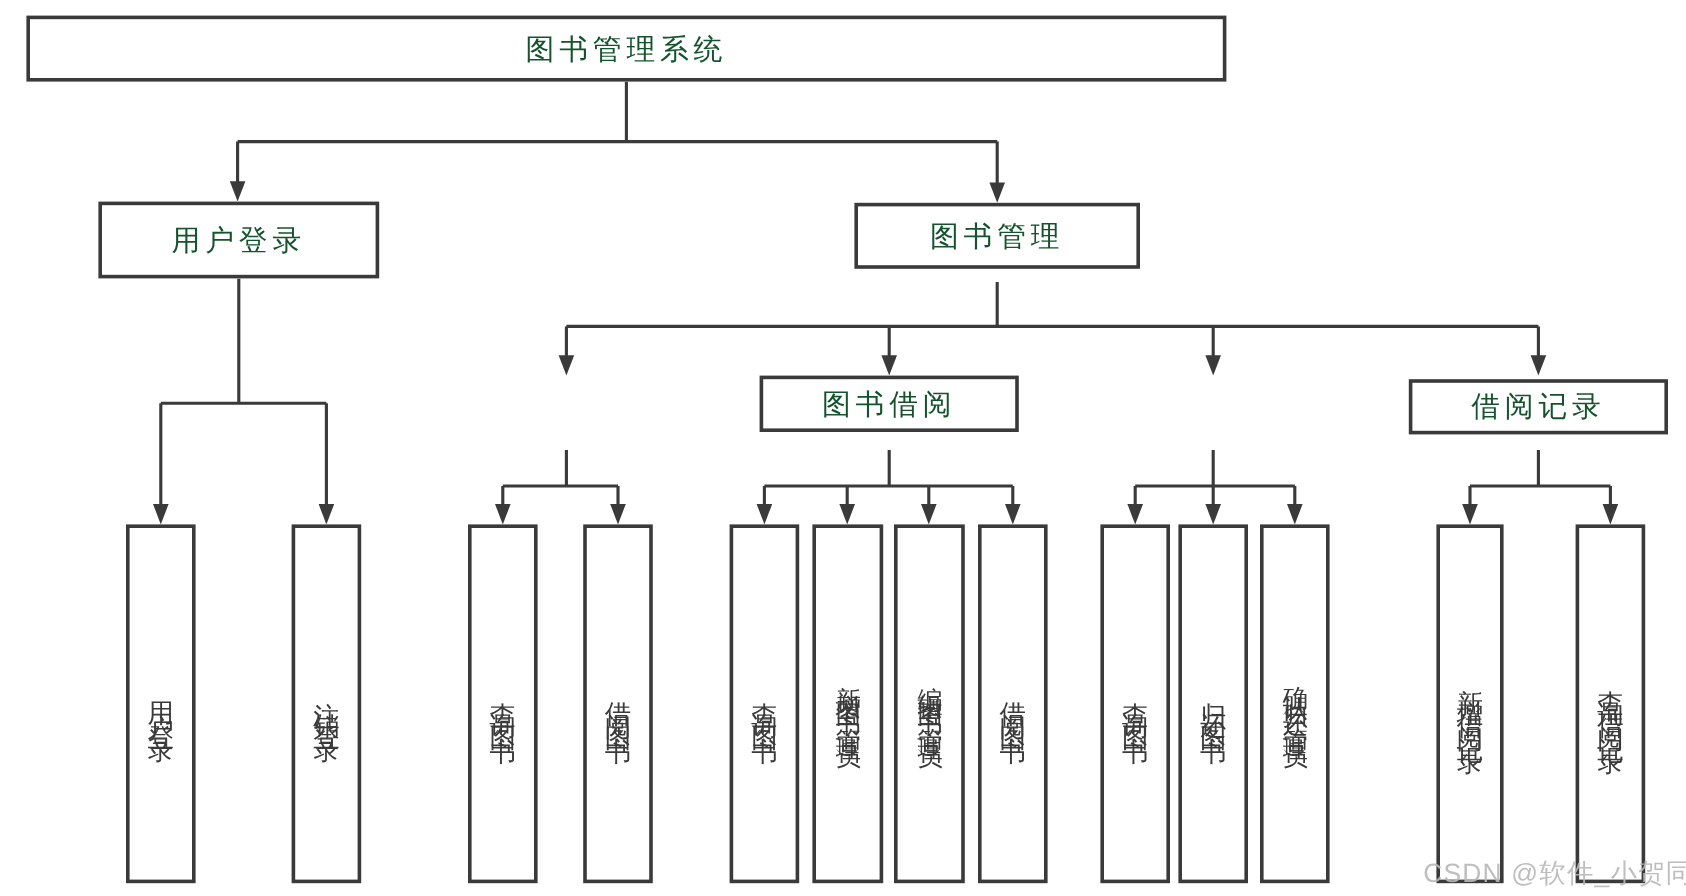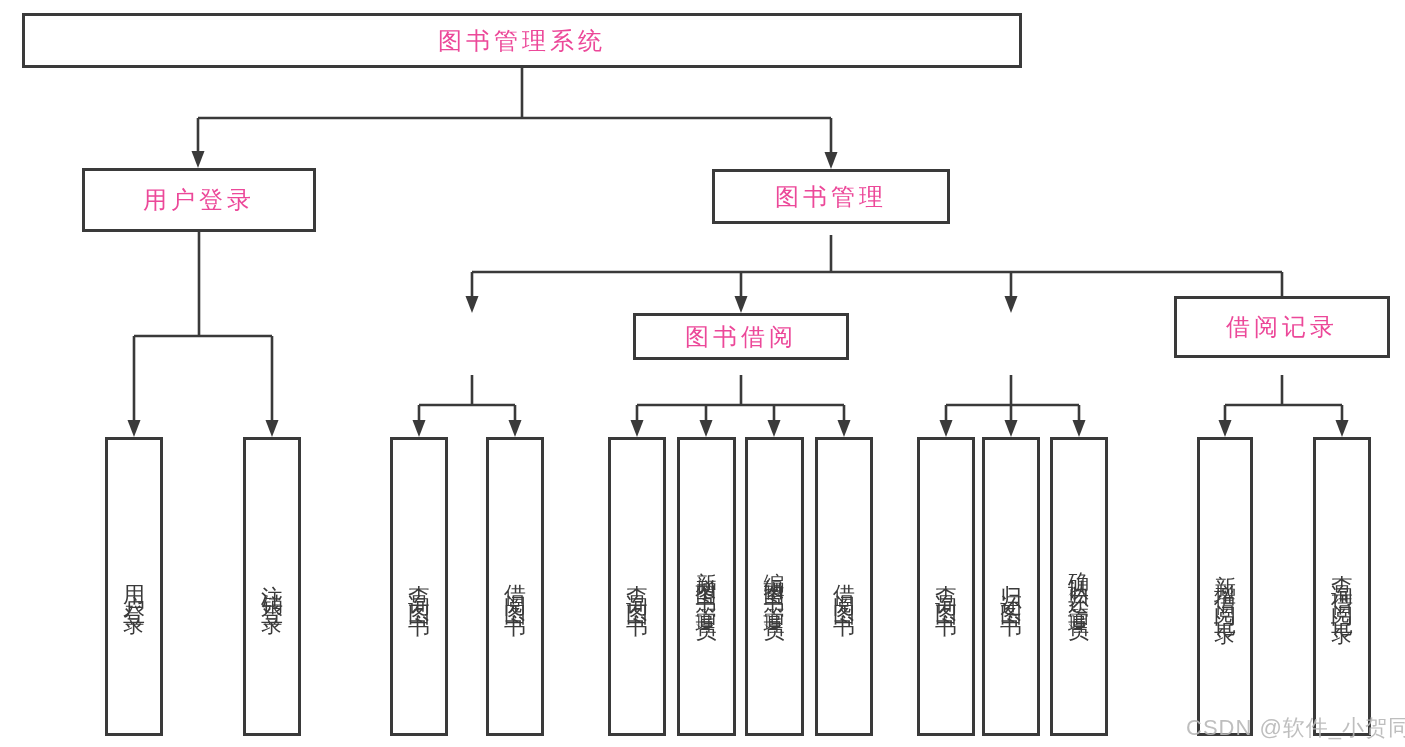--- a/index.html
+++ b/index.html
@@ -19,21 +19,21 @@
     position:absolute;
     background:#ffffff;
     border:3px solid #3a3a3a;
     display:flex;
     align-items:center;
     justify-content:center;
   }
   .hnode span {
     font-size:24px;
     letter-spacing:4px;
-    color:#ec4899;
+    color:#14532d;
     white-space:nowrap;
   }
   .leaf { }
   .vtext {
     writing-mode:vertical-lr;
     text-orientation:mixed;
     font-size:22px;
     letter-spacing:10px;
     color:#3a3a3a;
     line-height:1;
@@ -116,21 +116,21 @@
   <div class="node hnode" style="left:82px;top:168px;width:234px;height:64px">
     <span>用户登录</span>
   </div>
   <div class="node hnode" style="left:712px;top:169px;width:238px;height:55px">
     <span>图书管理</span>
   </div>
 
   <div class="node hnode" style="left:633px;top:313px;width:216px;height:47px">
     <span>图书借阅</span>
   </div>
-  <div class="node hnode" style="left:1174px;top:296px;width:216px;height:62px">
+  <div class="node hnode" style="left:1174px;top:316px;width:216px;height:46px">
     <span>借阅记录</span>
   </div>
 
   <div class="node leaf" style="left:105px;top:437px;width:58px;height:299px">
     <span class="vtext">用户登录</span>
   </div>
   <div class="node leaf" style="left:243px;top:437px;width:58px;height:299px">
     <span class="vtext">注销登录</span>
   </div>
 

